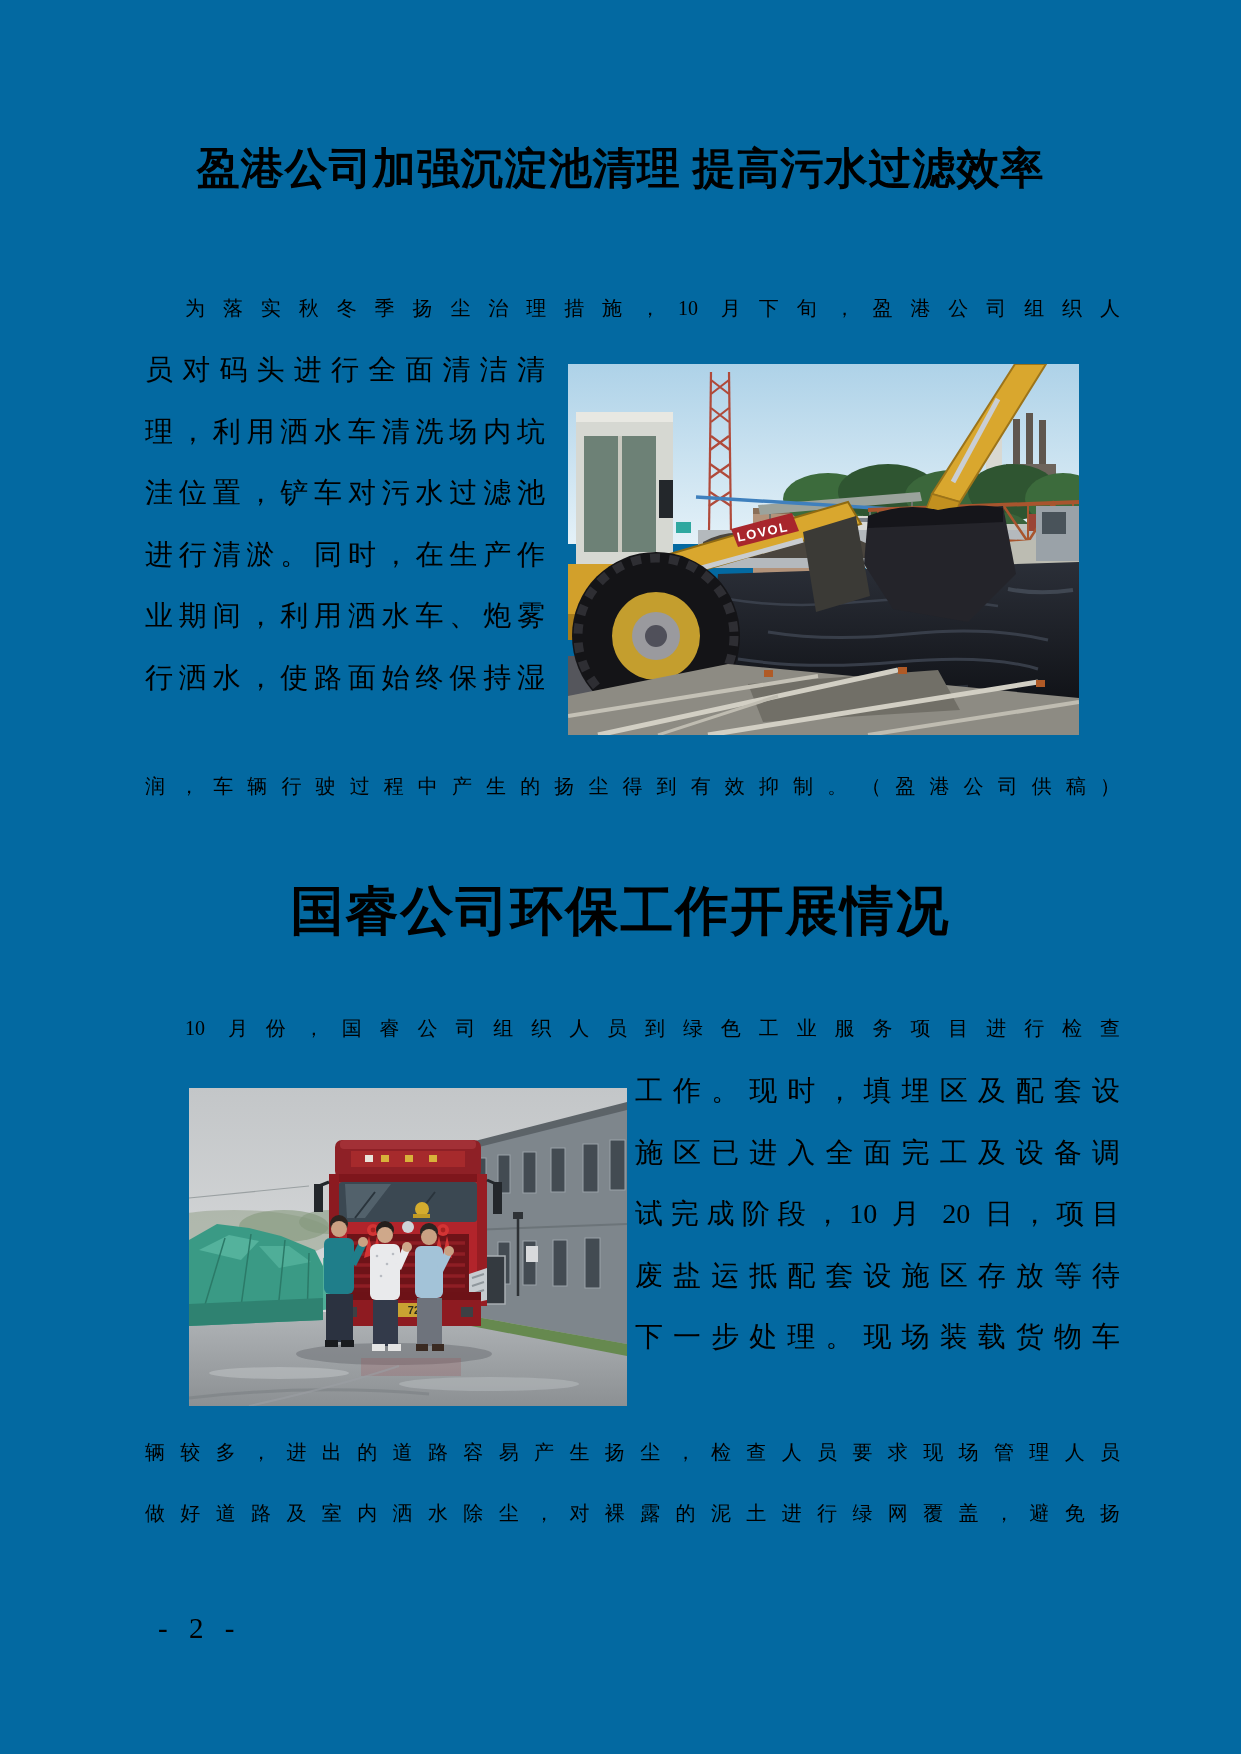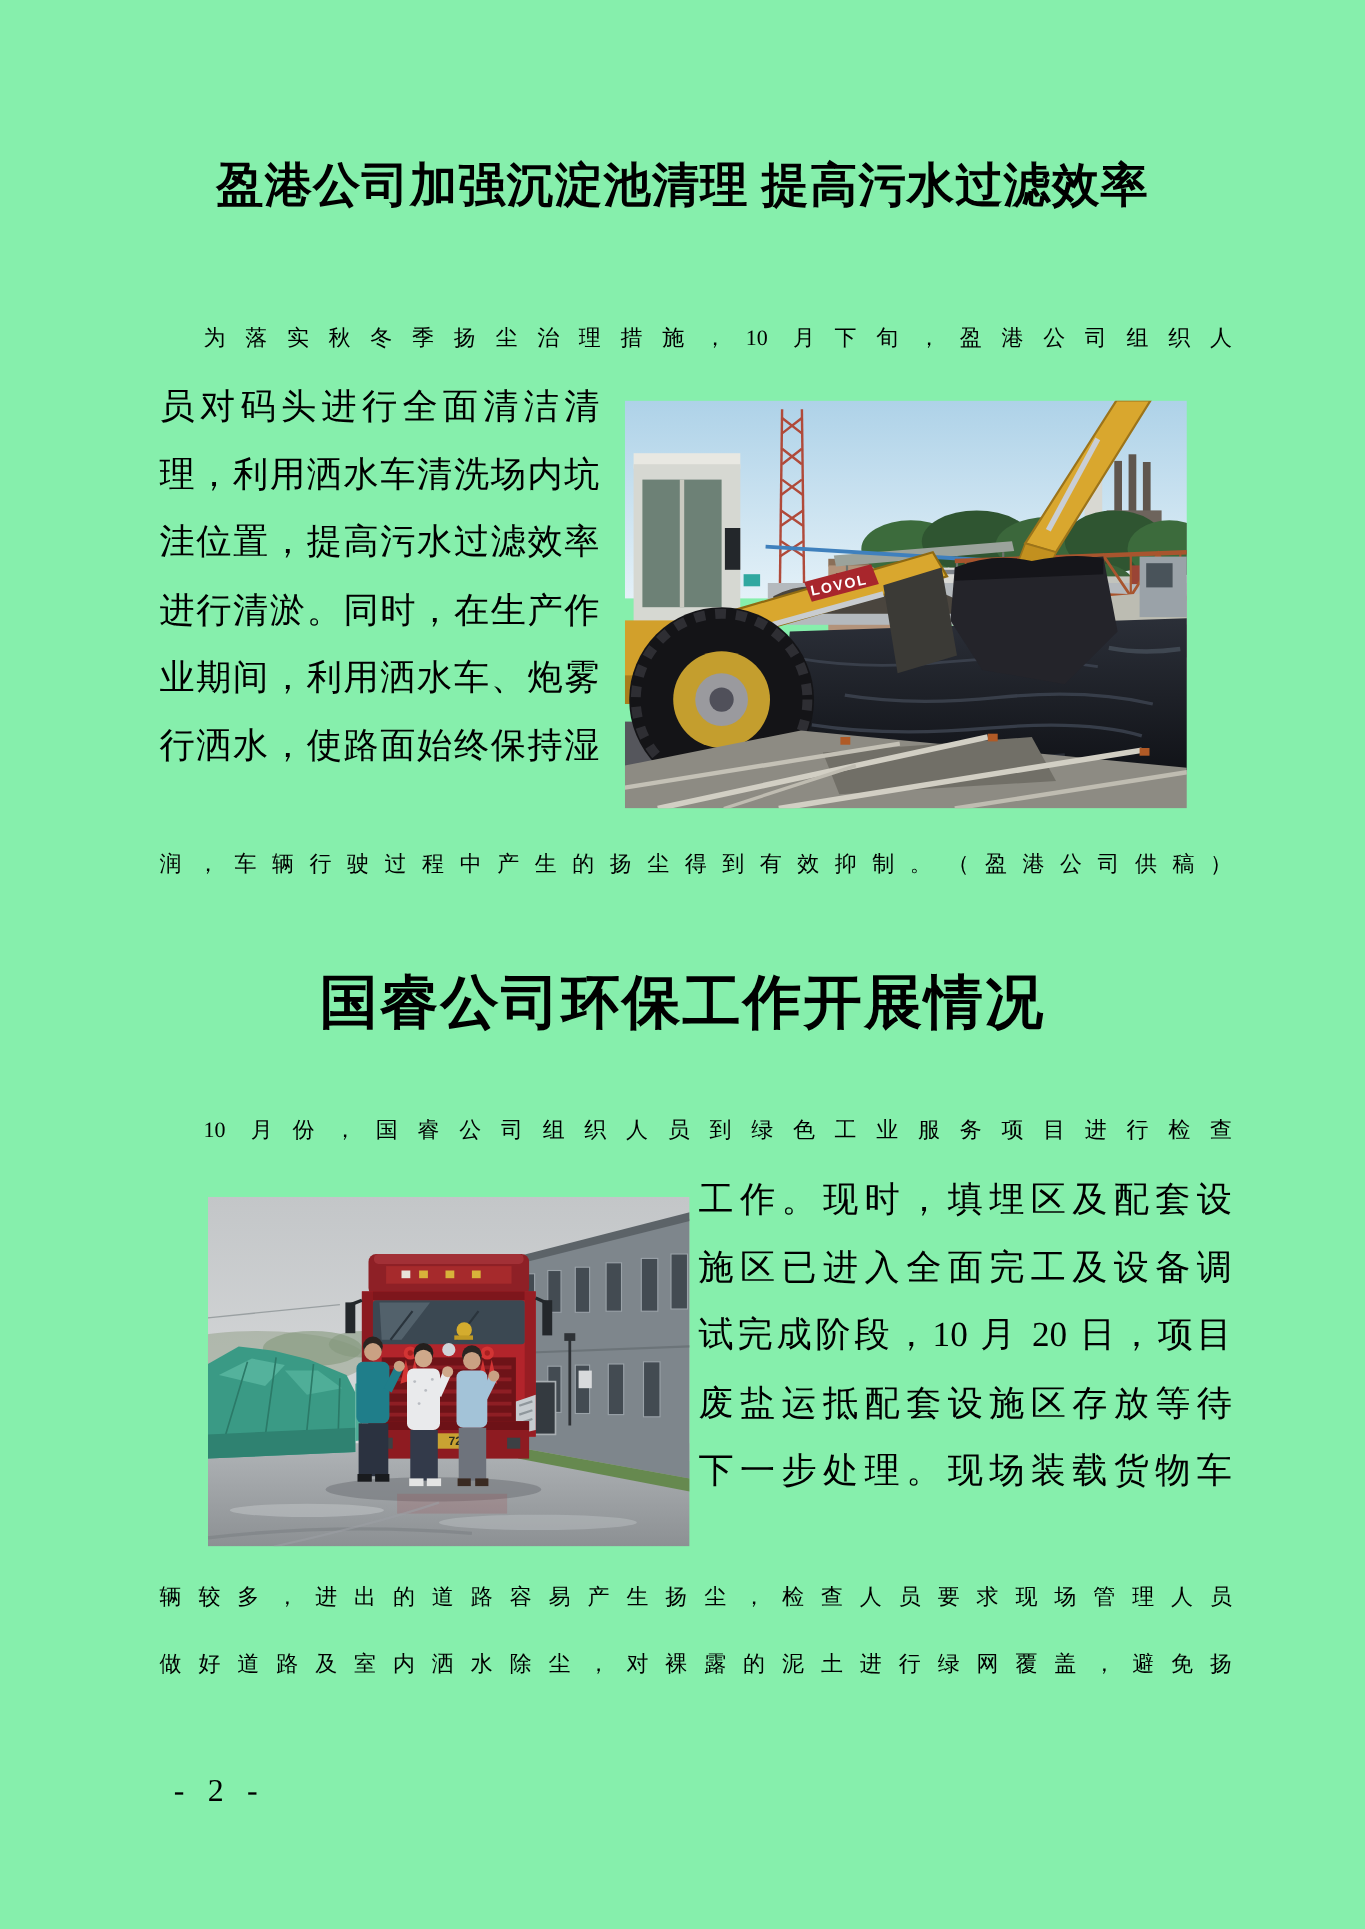--- a/index.html
+++ b/index.html
@@ -1,34 +1,34 @@
 <!DOCTYPE html>
 <html><head>
 <meta charset="utf-8">
 <style>
   html,body{margin:0;padding:0;background:#ffffff;}
   .page{
-    position:relative;width:1241px;height:1754px;background:#86efac;
+    position:relative;width:1241px;height:1754px;background:#0369a1;
     font-family:"Liberation Serif","DejaVu Serif",serif;color:#000;overflow:hidden;
   }
   .doc-title{
     position:absolute;left:133px;width:975px;text-align:center;
     font-weight:700;color:#000;white-space:nowrap;
   }
   #title1{top:140px;font-size:43px;letter-spacing:1px;}
   #title2{top:876px;font-size:53px;letter-spacing:2px;}
   .bl{
     position:absolute;font-size:20px;height:62px;line-height:61.5px;
     text-align:justify;text-align-last:justify;color:#000;
   }
   .full{left:145px;width:975px;}
   .indent{text-indent:2em;}
   .col{position:absolute;}
   .col .cl{
-    font-size:32px;height:61.5px;line-height:61.5px;
+    font-size:28px;height:61.5px;line-height:61.5px;
     text-align:justify;text-align-last:justify;color:#000;
   }
   #p1col{left:145px;top:339px;width:400px;}
   #p2col{left:635px;top:1060px;width:485px;}
   #p1l1{top:278px;}
   #p1l9{top:756px;}
   #p2l1{top:998px;}
   #p2l8{top:1422px;font-family:Liberation Serif, serif;}
   #p2l9{top:1483px;}
   .photo{position:absolute;overflow:hidden;}
@@ -45,21 +45,21 @@
 
 <div class="page">
 
   <div class="doc-title" id="title1">盈港公司加强沉淀池清理 提高污水过滤效率</div>
 
   <div class="bl full indent" id="p1l1">为落实秋冬季扬尘治理措施，10 月下旬，盈港公司组织人</div>
 
   <div class="col" id="p1col">
     <div class="cl">员对码头进行全面清洁清</div>
     <div class="cl">理，利用洒水车清洗场内坑</div>
-    <div class="cl">洼位置，提高污水过滤效率</div>
+    <div class="cl">洼位置，铲车对污水过滤池</div>
     <div class="cl">进行清淤。同时，在生产作</div>
     <div class="cl">业期间，利用洒水车、炮雾</div>
     <div class="cl">行洒水，使路面始终保持湿</div>
   </div>
 
   <div class="bl full" id="p1l9">润，车辆行驶过程中产生的扬尘得到有效抑制。（盈港公司供稿）</div>
 
   <figure class="photo" id="photo1" style="margin:0;" aria-label="铲车对污水过滤池进行清淤现场">
     <svg viewBox="0 0 511 371" xmlns="http://www.w3.org/2000/svg">
       <defs>

